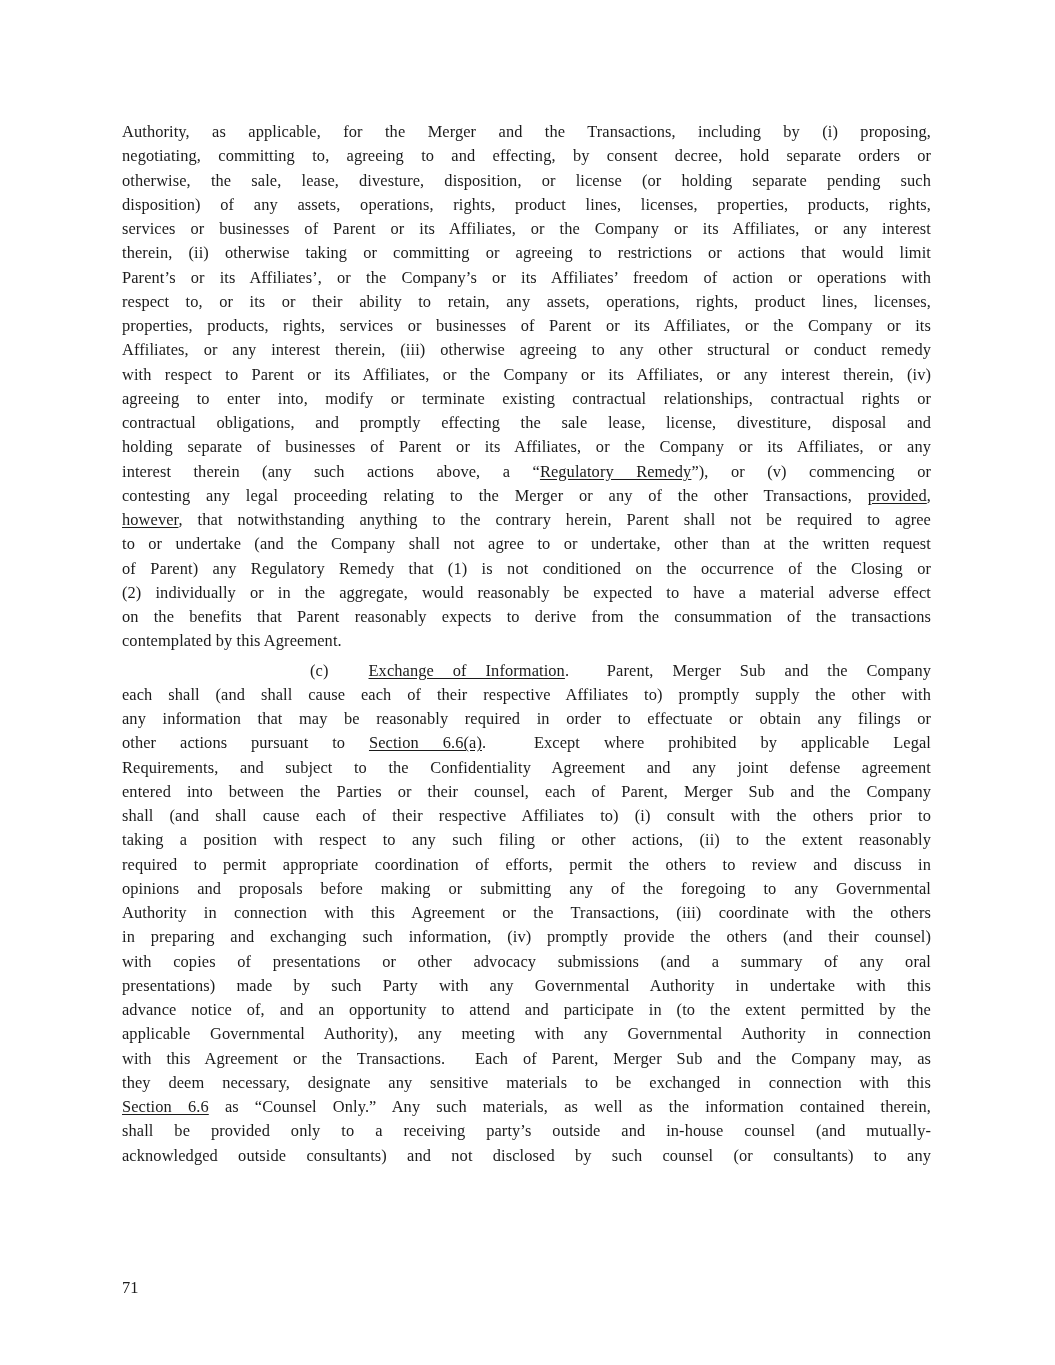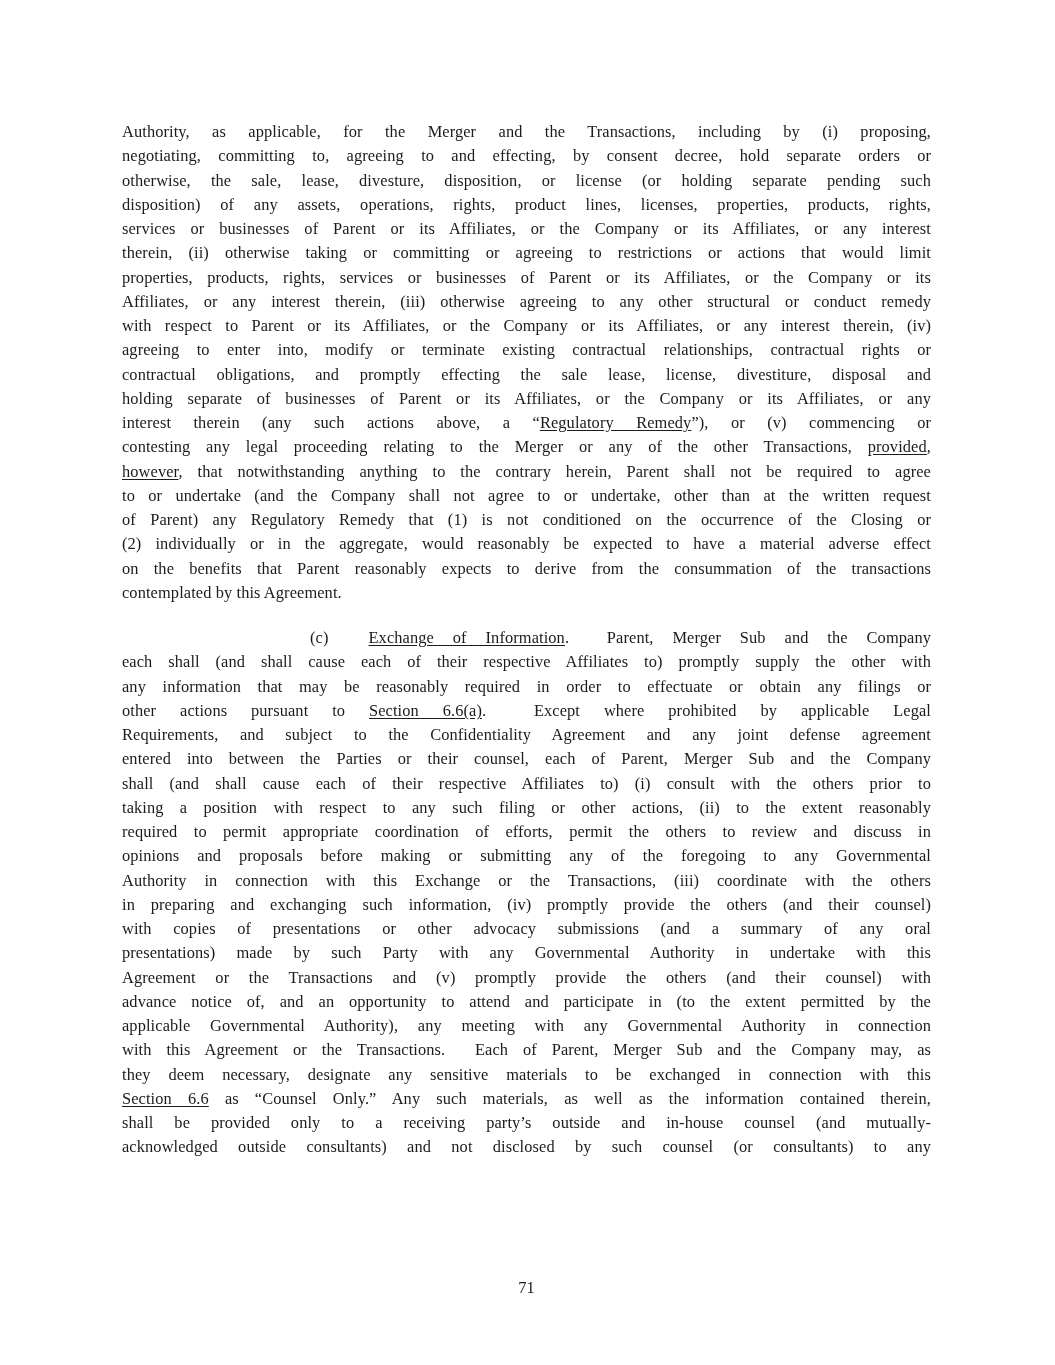--- a/index.html
+++ b/index.html
@@ -32,68 +32,69 @@
     text-justify: inter-word;
     height: 24.25px;
   }
   .line.flush { text-align-last: left; }
   .u { text-decoration: underline; text-underline-offset: 2px; }
   .tab { display: inline-block; }
   .footer {
     position: absolute;
     left: 122px; top: 1278px;
     width: 809px;
-    text-align: center;
+    text-align: left;
     font-size: 16.4px;
     color: #1b1b1b;
   }
 </style>
 </head>
 <body>
 
 <div class="page">
   <div class="content">
       <div class="para">
         <div class="line"><span class="">Authority, as applicable, for the Merger and the Transactions, including by (i) proposing,</span></div>
         <div class="line"><span class="">negotiating, committing to, agreeing to and effecting, by consent decree, hold separate orders or</span></div>
         <div class="line"><span class="">otherwise, the sale, lease, divesture, disposition, or license (or holding separate pending such</span></div>
         <div class="line"><span class="">disposition) of any assets, operations, rights, product lines, licenses, properties, products, rights,</span></div>
         <div class="line"><span class="">services or businesses of Parent or its Affiliates, or the Company or its Affiliates, or any interest</span></div>
         <div class="line"><span class="">therein, (ii) otherwise taking or committing or agreeing to restrictions or actions that would limit</span></div>
+        <div class="line"><span class="">Parent’s or its Affiliates’, or the Company’s or its Affiliates’ freedom of action or operations with</span></div>
+        <div class="line"><span class="">respect to, or its or their ability to retain, any assets, operations, rights, product lines, licenses,</span></div>
         <div class="line"><span class="">properties, products, rights, services or businesses of Parent or its Affiliates, or the Company or its</span></div>
         <div class="line"><span class="">Affiliates, or any interest therein, (iii) otherwise agreeing to any other structural or conduct remedy</span></div>
         <div class="line"><span class="">with respect to Parent or its Affiliates, or the Company or its Affiliates, or any interest therein, (iv)</span></div>
         <div class="line"><span class="">agreeing to enter into, modify or terminate existing contractual relationships, contractual rights or</span></div>
         <div class="line"><span class="">contractual obligations, and promptly effecting the sale lease, license, divestiture, disposal and</span></div>
         <div class="line"><span class="">holding separate of businesses of Parent or its Affiliates, or the Company or its Affiliates, or any</span></div>
         <div class="line"><span class="">interest therein (any such actions above, a “</span><span class="u">Regulatory Remedy</span><span class="">”), or (v) commencing or</span></div>
         <div class="line"><span class="">contesting any legal proceeding relating to the Merger or any of the other Transactions, </span><span class="u">provided</span><span class="">,</span></div>
         <div class="line"><span class="u">however</span><span class="">, that notwithstanding anything to the contrary herein, Parent shall not be required to agree</span></div>
         <div class="line"><span class="">to or undertake (and the Company shall not agree to or undertake, other than at the written request</span></div>
         <div class="line"><span class="">of Parent) any Regulatory Remedy that (1) is not conditioned on the occurrence of the Closing or</span></div>
         <div class="line"><span class="">(2) individually or in the aggregate, would reasonably be expected to have a material adverse effect</span></div>
         <div class="line"><span class="">on the benefits that Parent reasonably expects to derive from the consummation of the transactions</span></div>
         <div class="line flush"><span class="">contemplated by this Agreement.</span></div>
       </div>
-      <div class="para" style="margin-top: 21px;">
+      <div class="para" style="margin-top: 5px;">
         <div class="line" style="text-indent: 188px;"><span class="">(c)</span><span class="tab" style="width: 40px;"></span><span class="u">Exchange of Information</span><span class="">.&nbsp; Parent, Merger Sub and the Company</span></div>
         <div class="line"><span class="">each shall (and shall cause each of their respective Affiliates to) promptly supply the other with</span></div>
         <div class="line"><span class="">any information that may be reasonably required in order to effectuate or obtain any filings or</span></div>
         <div class="line"><span class="">other actions pursuant to </span><span class="u">Section 6.6(a)</span><span class="">.&nbsp; Except where prohibited by applicable Legal</span></div>
         <div class="line"><span class="">Requirements, and subject to the Confidentiality Agreement and any joint defense agreement</span></div>
         <div class="line"><span class="">entered into between the Parties or their counsel, each of Parent, Merger Sub and the Company</span></div>
         <div class="line"><span class="">shall (and shall cause each of their respective Affiliates to) (i) consult with the others prior to</span></div>
         <div class="line"><span class="">taking a position with respect to any such filing or other actions, (ii) to the extent reasonably</span></div>
         <div class="line"><span class="">required to permit appropriate coordination of efforts, permit the others to review and discuss in</span></div>
         <div class="line"><span class="">opinions and proposals before making or submitting any of the foregoing to any Governmental</span></div>
-        <div class="line"><span class="">Authority in connection with this Exchange or the Transactions, (iii) coordinate with the others</span></div>
+        <div class="line"><span class="">Authority in connection with this Agreement or the Transactions, (iii) coordinate with the others</span></div>
         <div class="line"><span class="">in preparing and exchanging such information, (iv) promptly provide the others (and their counsel)</span></div>
         <div class="line"><span class="">with copies of presentations or other advocacy submissions (and a summary of any oral</span></div>
         <div class="line"><span class="">presentations) made by such Party with any Governmental Authority in undertake with this</span></div>
-        <div class="line"><span class="">Agreement or the Transactions and (v) promptly provide the others (and their counsel) with</span></div>
         <div class="line"><span class="">advance notice of, and an opportunity to attend and participate in (to the extent permitted by the</span></div>
         <div class="line"><span class="">applicable Governmental Authority), any meeting with any Governmental Authority in connection</span></div>
         <div class="line"><span class="">with this Agreement or the Transactions.&nbsp; Each of Parent, Merger Sub and the Company may, as</span></div>
         <div class="line"><span class="">they deem necessary, designate any sensitive materials to be exchanged in connection with this</span></div>
         <div class="line"><span class="u">Section 6.6</span><span class=""> as “Counsel Only.” Any such materials, as well as the information contained therein,</span></div>
         <div class="line"><span class="">shall be provided only to a receiving party’s outside and in-house counsel (and mutually-</span></div>
         <div class="line"><span class="">acknowledged outside consultants) and not disclosed by such counsel (or consultants) to any</span></div>
       </div>
     </div>
   <div class="footer">

